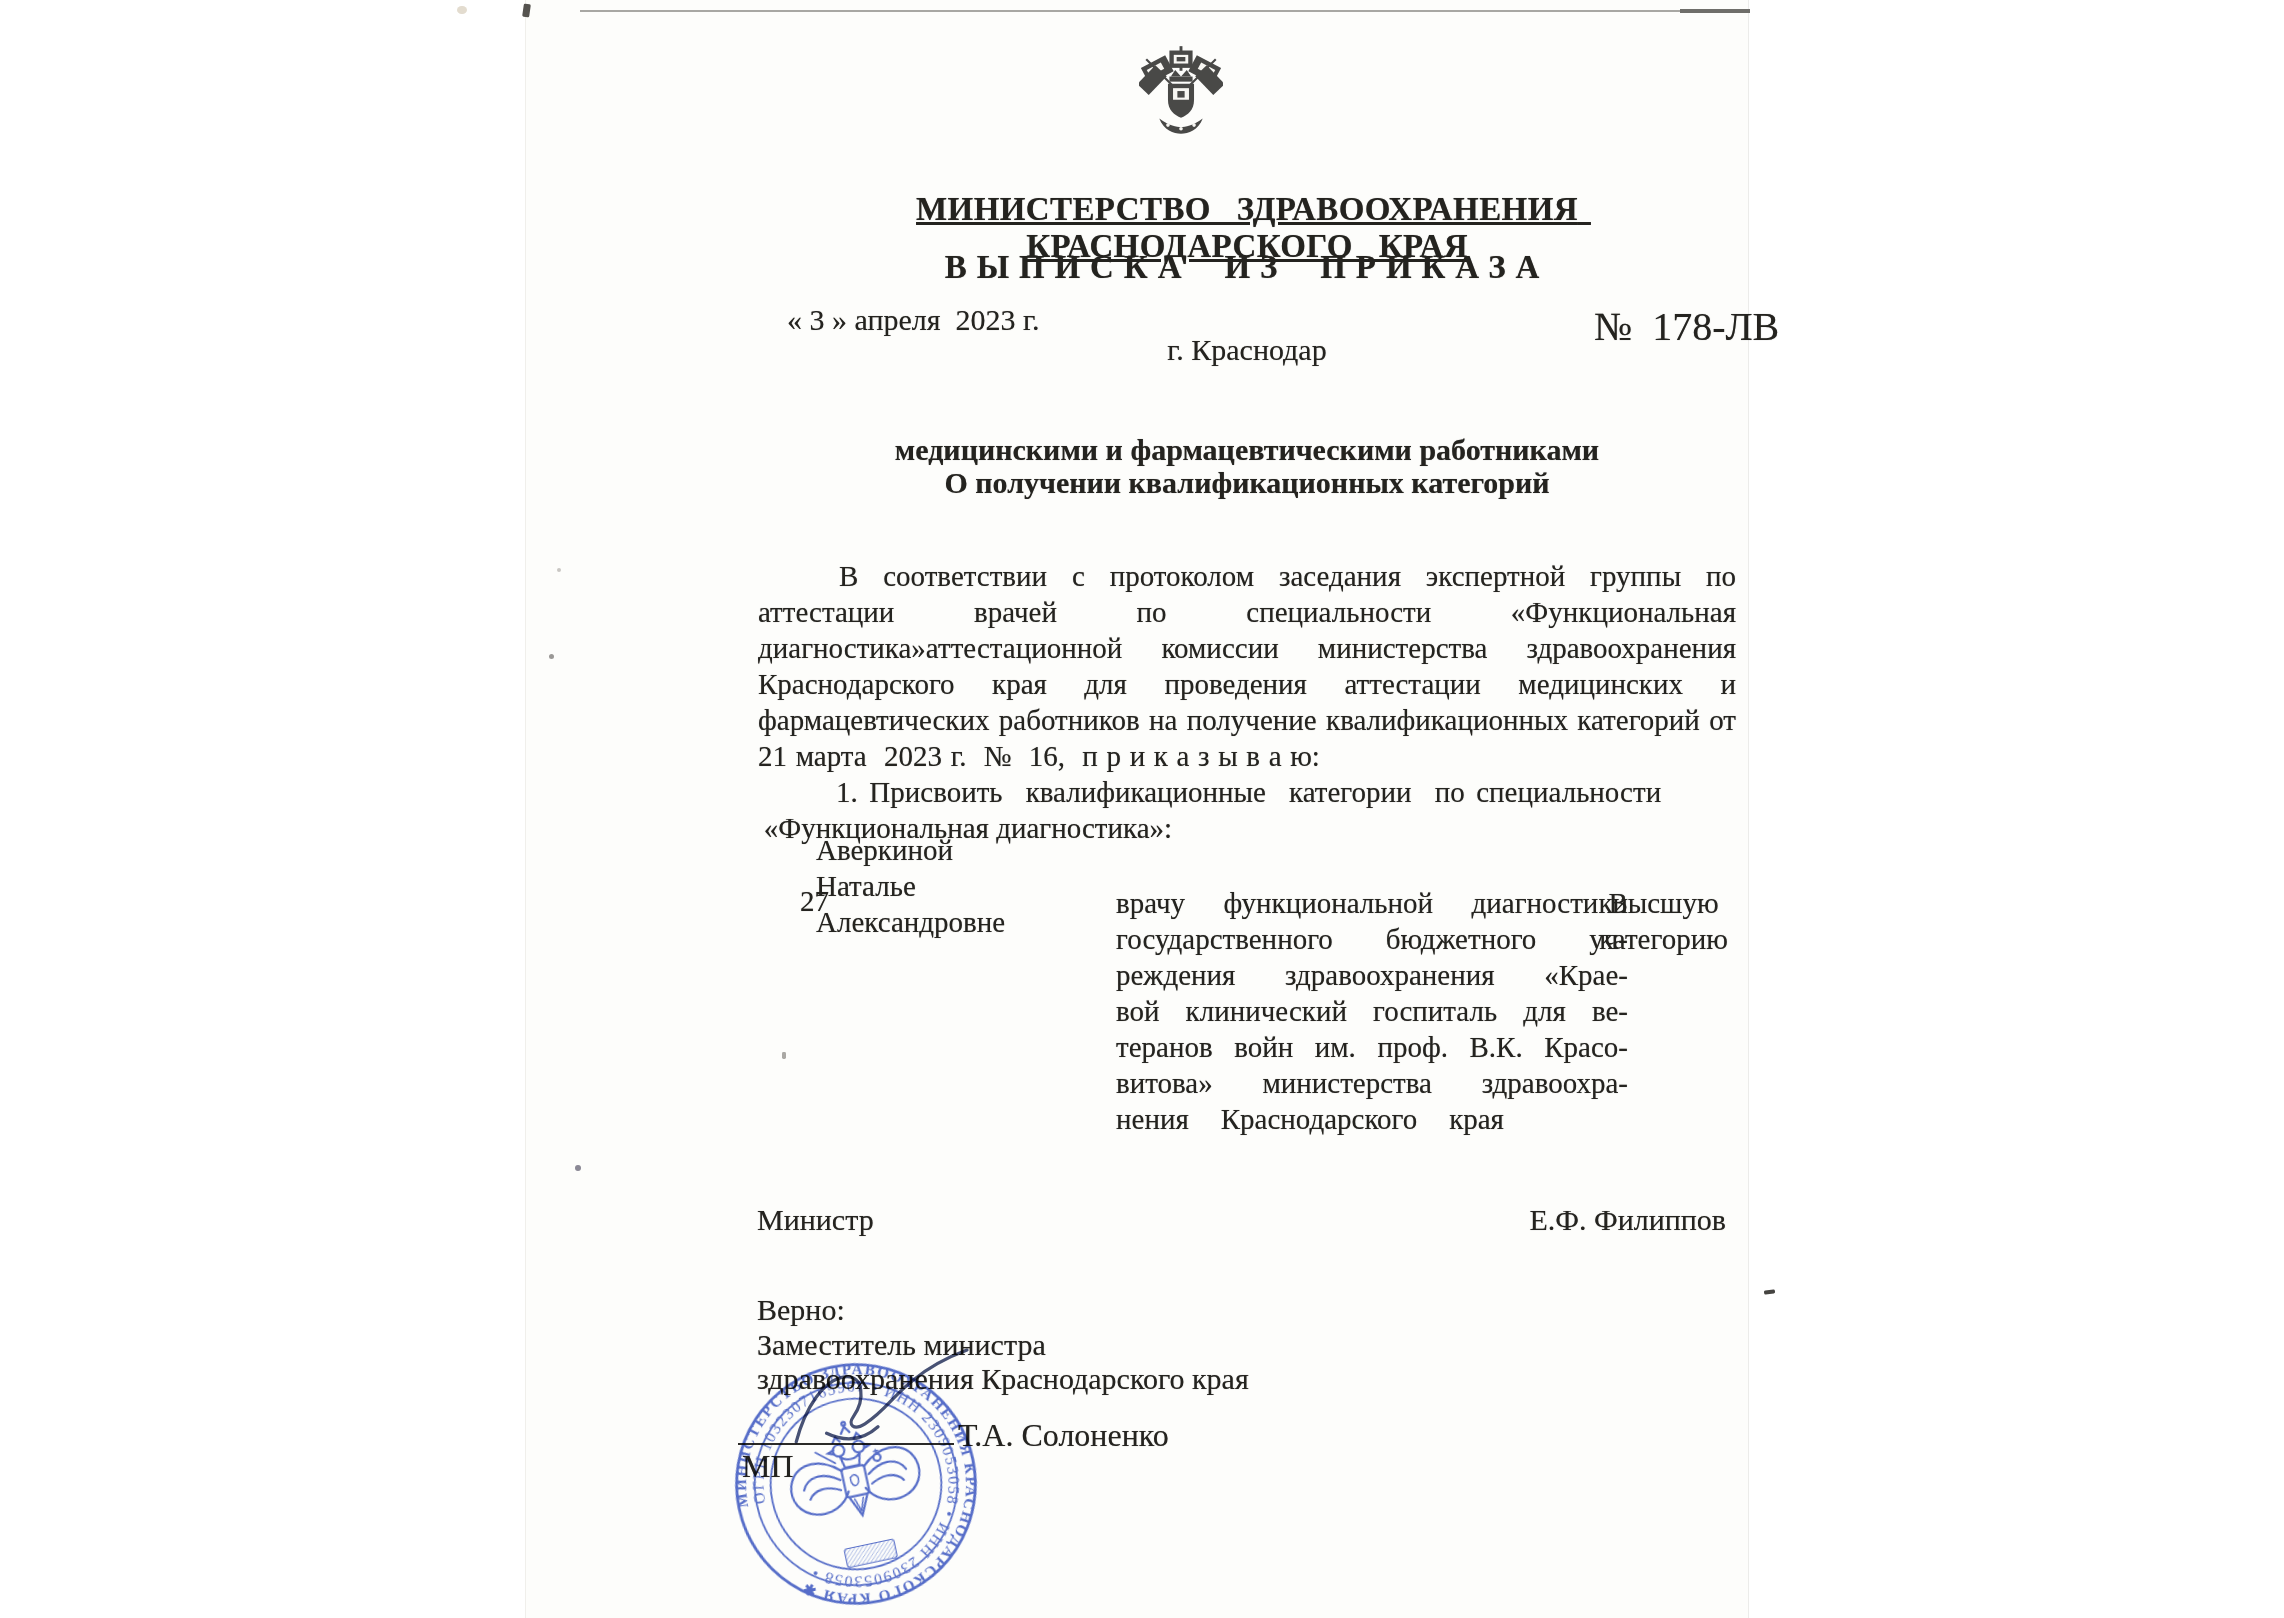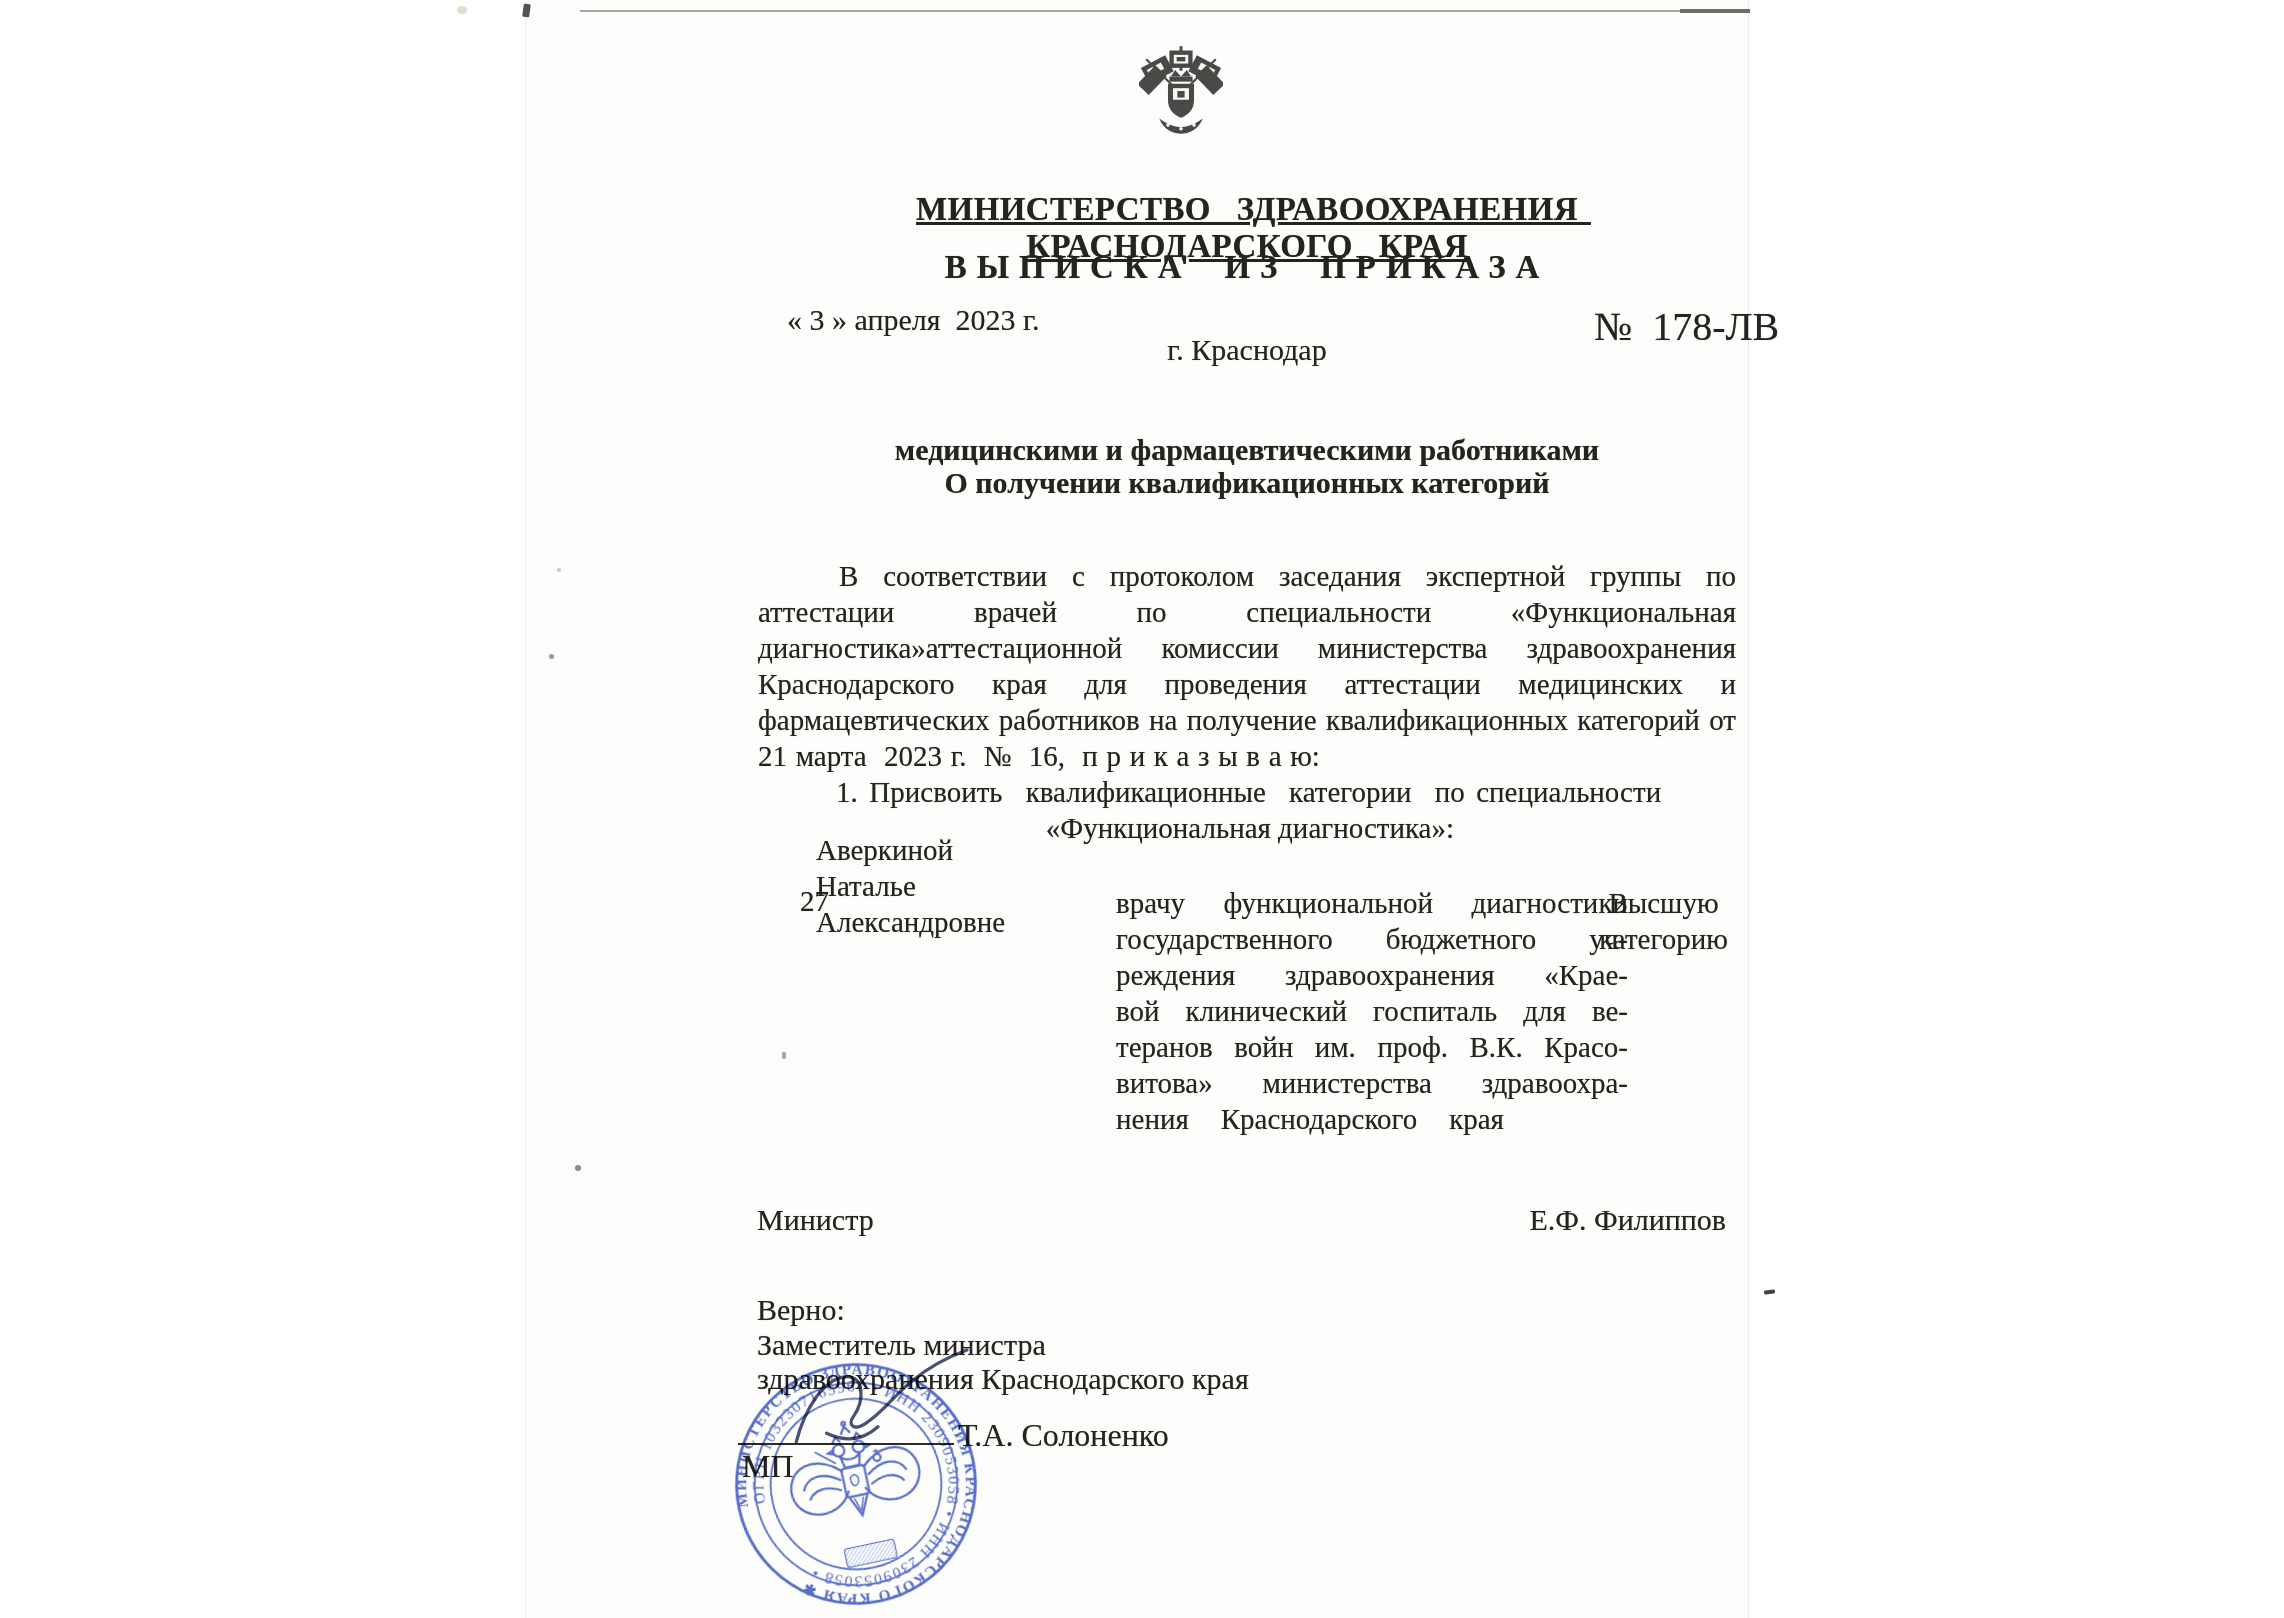--- a/index.html
+++ b/index.html
@@ -28,21 +28,21 @@
   .dateline{left:787px;top:303px;font-size:30px;}
   .numline{left:1594px;top:303px;font-size:40px;}
   .city{left:758px;top:333px;width:978px;font-size:30px;}
   .subject{left:758px;top:433px;width:978px;font-size:30px;line-height:33px;}
   
   .bodyblock{left:758px;top:558px;width:978px;font-size:29px;}
   .bodyblock .ln{height:36px;line-height:36px;}
   .ln.i1{text-indent:81px;}
   .ln.l5{word-spacing:1.4px;}
   .ln.l6{text-indent:78px;word-spacing:4.3px;}
-  .ln.l7{padding-left:5.8px;text-align:center;}
+  .ln.l7{padding-left:5.8px;}
   
   .rownum{left:757px;top:885px;font-size:29px;margin-left:43px;}
   .namecol{left:816px;top:832px;width:232px;font-size:29px;line-height:36px;}
   .poscol{left:1116px;top:885px;width:512px;font-size:29px;}
   .poscol .ln{height:36px;line-height:36px;}
   .poscol .last{word-spacing:8.7px;}
   .catcol{left:1599px;top:885px;width:129px;font-size:29px;line-height:36px;text-align:center;}
   
   .minlabel{left:757px;top:1203px;font-size:30px;}
   .minname{left:1522px;top:1203px;width:204px;text-align:right;font-size:30px;}

